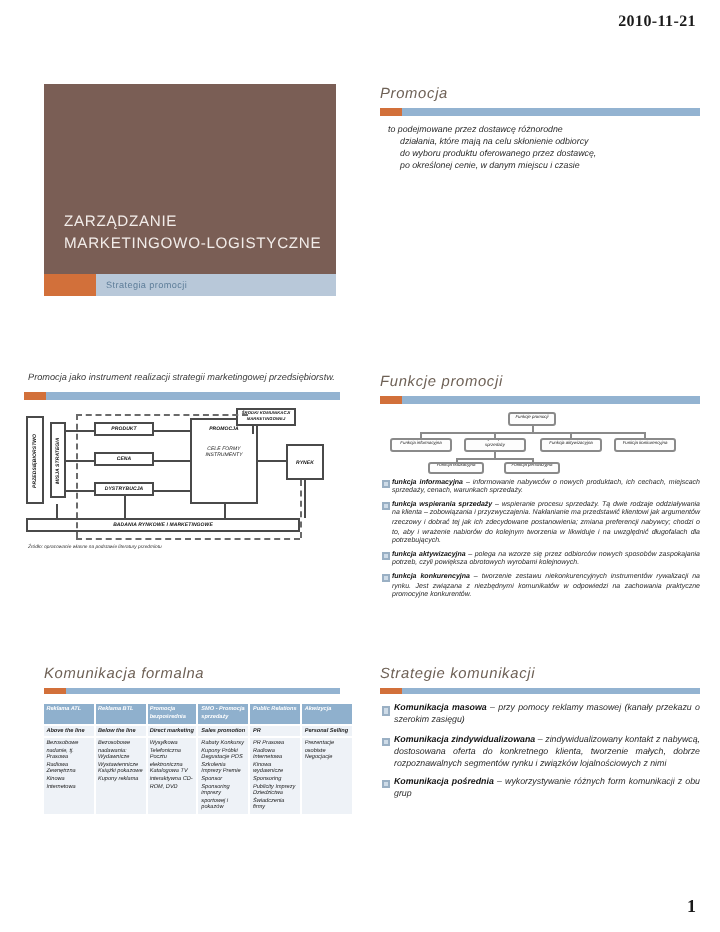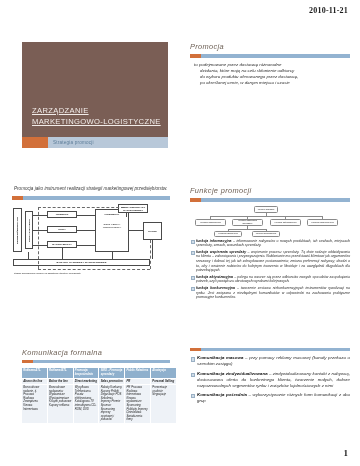--- a/index.html
+++ b/index.html
@@ -68,21 +68,20 @@
   }
   .title-slide .ts-title {
     position: absolute;
     left: 10px;
     right: 6px;
     bottom: 10px;
     color: #f2ece9;
     font-size: 7.6px;
     line-height: 10.5px;
     letter-spacing: .35px;
-    text-decoration: underline;
   }
   .title-bar {
     margin: 0 12px 0 22px;
     width: 146px;
     height: 11px;
     display: flex;
     align-items: stretch;
   }
   .title-bar .tb-orange {
     width: 26px;
@@ -426,21 +425,21 @@
         <ul class="bl">
           <li><span class="bhead">funkcja informacyjna</span><span> – informowanie nabywców o nowych produktach, ich cechach, miejscach sprzedaży, cenach, warunkach sprzedaży.</span></li>
           <li><span class="bhead">funkcja wspierania sprzedaży</span><span> – wspieranie procesu sprzedaży. Tą dwie rodzaje oddziaływania na klienta – zobowiązania i przyzwyczajenia. Nakłanianie ma przedstawić klientowi jak argumentów rzeczowy i dobrać tej jak ich zdecydowane postanowienia; zmiana preferencji nabywcy; chodzi o to, aby i wrażenie nabiorów do kolejnym tworzenia w likwiduje i na uwzględnić długofalach dla potrzebujących.</span></li>
           <li><span class="bhead">funkcja aktywizacyjna</span><span> – polega na wzorze się przez odbiorców nowych sposobów zaspokajania potrzeb, czyli powiększa obrotowych wyrobami kolejnowych.</span></li>
           <li><span class="bhead">funkcja konkurencyjna</span><span> – tworzenie zestawu niekonkurencyjnych instrumentów rywalizacji na rynku. Jest związana z niezbędnymi komunikatów w odpowiedzi na zachowania praktyczne promocyjne konkurentów.</span></li>
         </ul>
       </div>
     </div>
   </div>
 
-  <div class="row" style="margin-top:46px">
+  <div class="row" style="margin-top:30px">
 
     <div class="cell">
       <div class="slide cslide" style="padding-left:22px">
         <div class="sl-head">Komunikacja formalna</div>
         <div class="sl-rule" style="width:148px">
           <div class="r-orange"></div>
           <div class="r-blue"></div>
         </div>
 
         <table class="tbl">
@@ -471,20 +470,21 @@
               <td>PR Prasowa Radiowa Internetowa Kinowa wydawnicze Sponsoring Publicity Imprezy Dziedzictwa Świadczenia firmy</td>
               <td>Prezentacje osobiste Negocjacje</td>
             </tr>
           </tbody>
         </table>
       </div>
     </div>
 
     <div class="cell">
       <div class="slide cslide">
+        <div class="sl-head">Strategie komunikacji</div>
         <div class="sl-rule">
           <div class="r-orange"></div>
           <div class="r-blue"></div>
         </div>
 
         <ul class="bl big">
           <li><span class="bhead">Komunikacja masowa</span><span> – przy pomocy reklamy masowej (kanały przekazu o szerokim zasięgu)</span></li>
           <li><span class="bhead">Komunikacja zindywidualizowana</span><span> – zindywidualizowany kontakt z nabywcą, dostosowana oferta do konkretnego klienta, tworzenie małych, dobrze rozpoznawalnych segmentów rynku i związków lojalnościowych z nimi</span></li>
           <li><span class="bhead">Komunikacja pośrednia</span><span> – wykorzystywanie różnych form komunikacji z obu grup</span></li>
         </ul>

